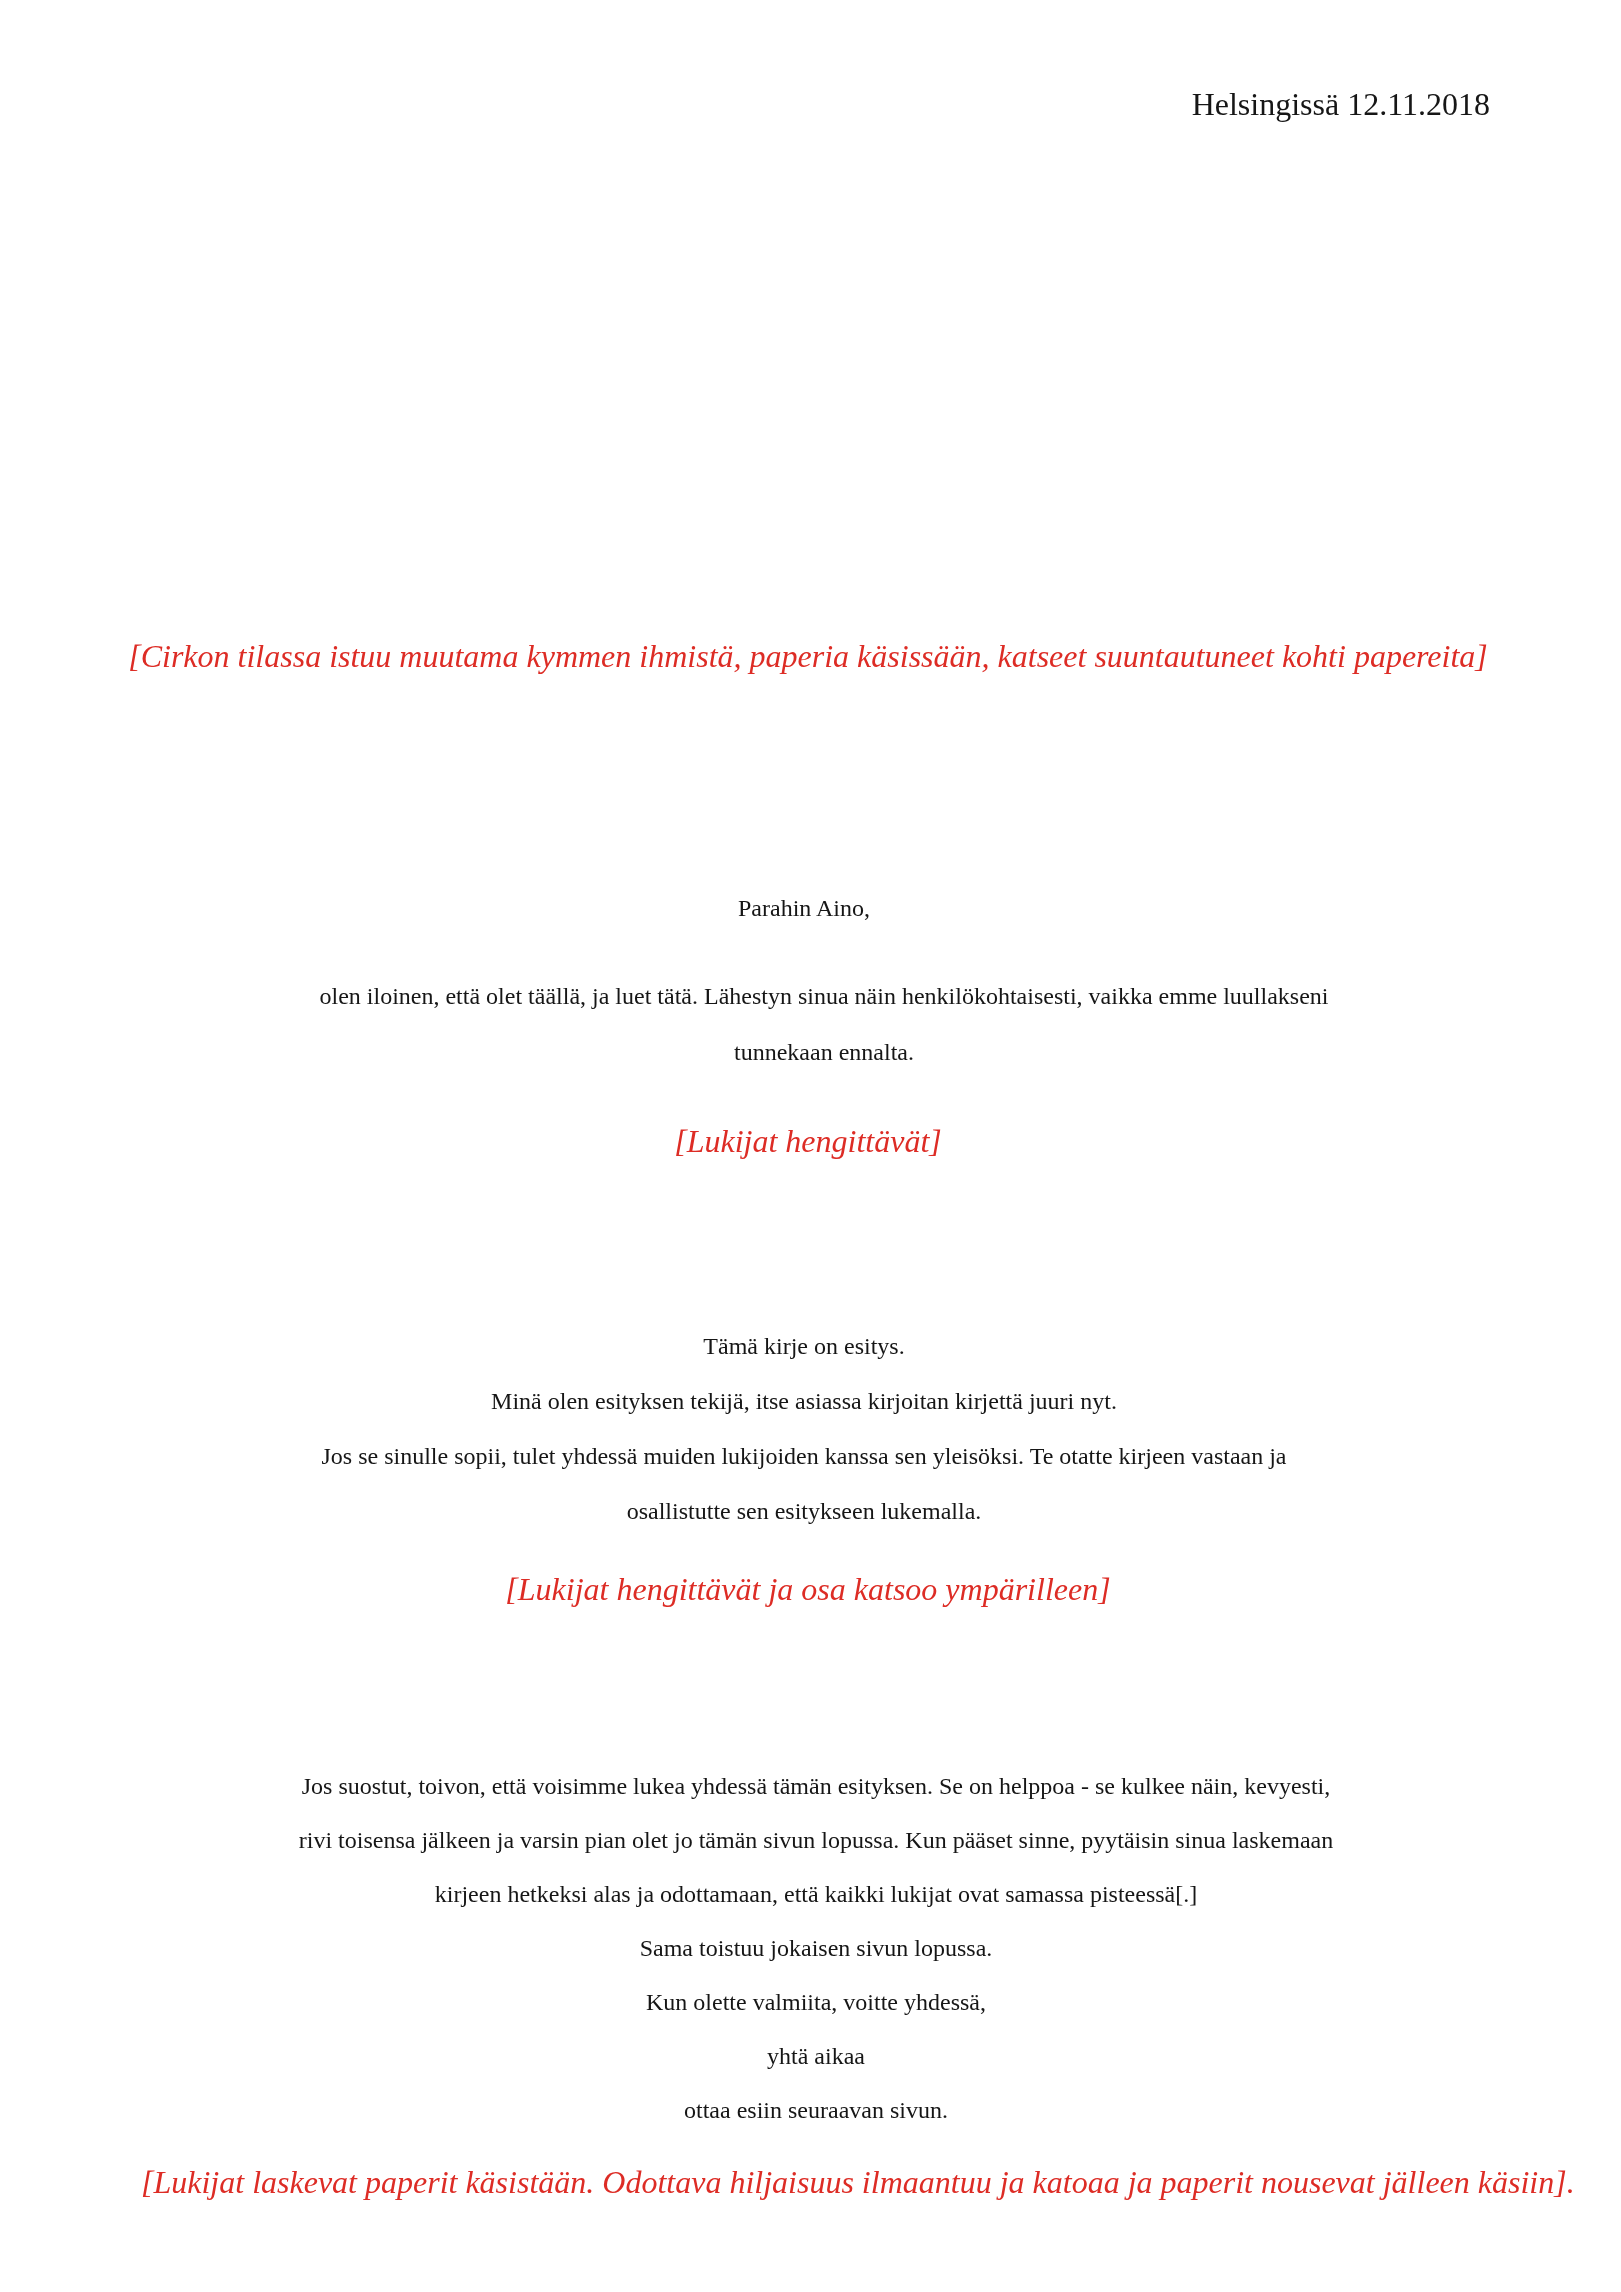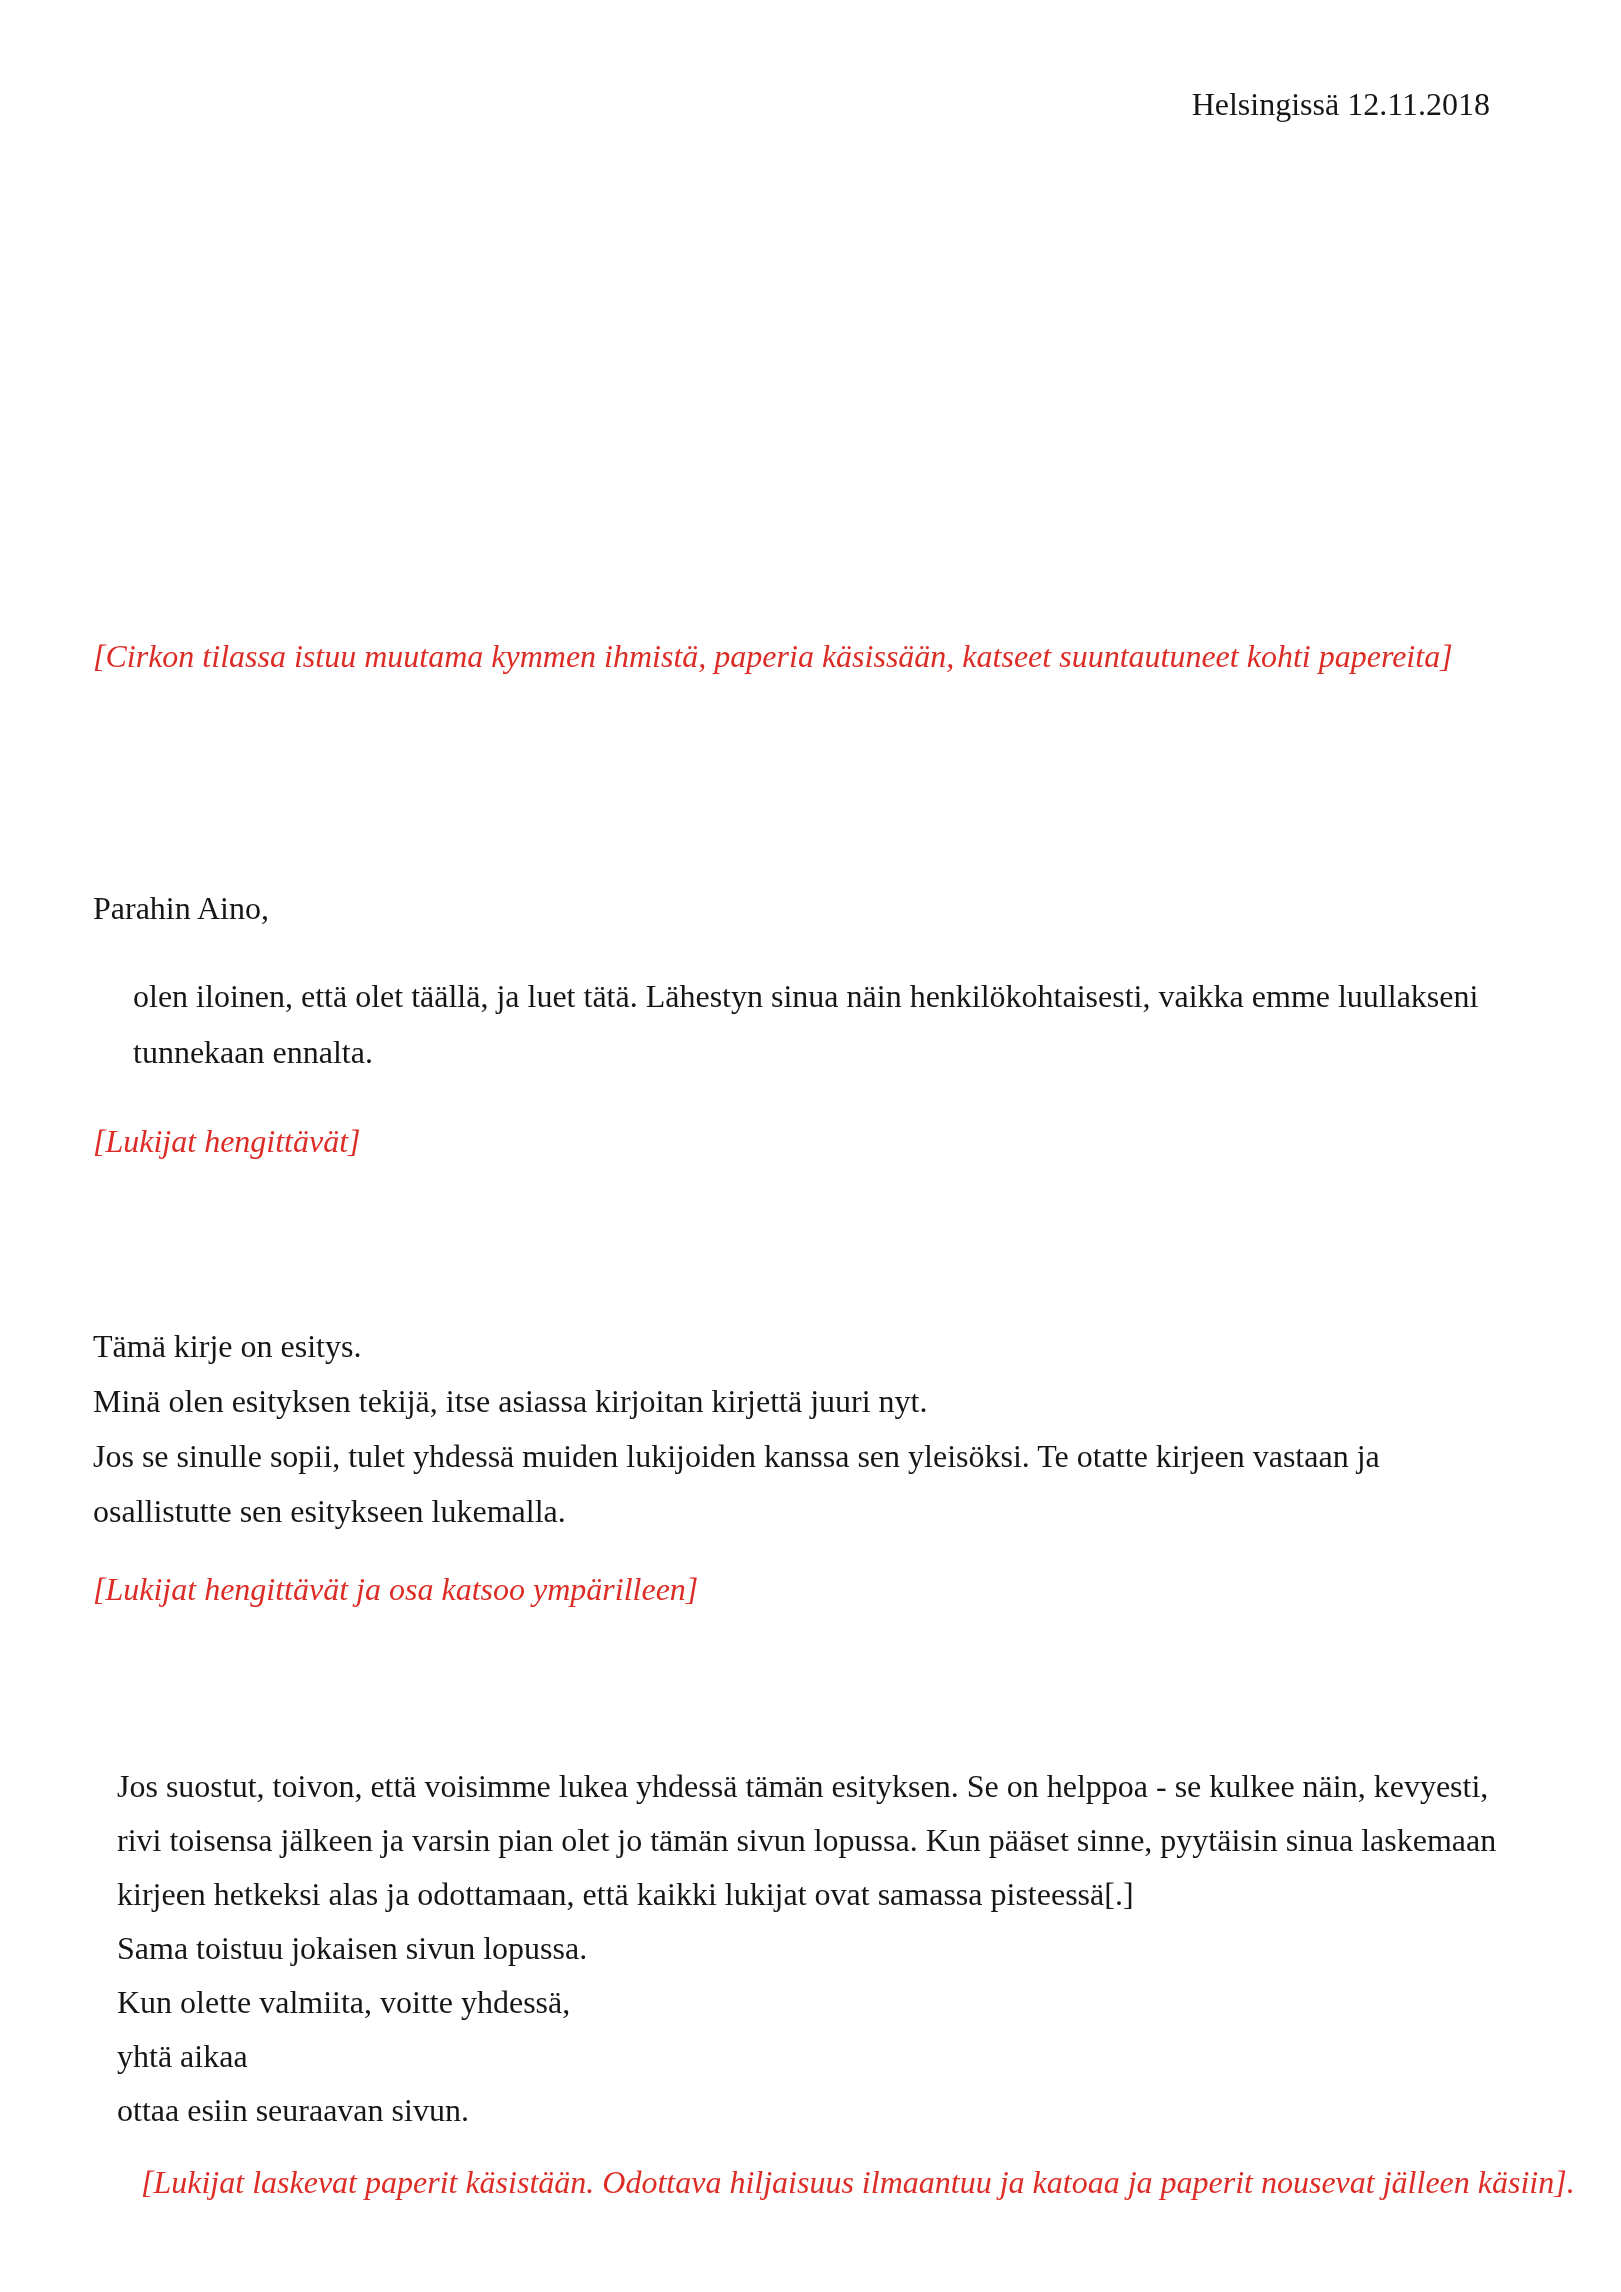--- a/index.html
+++ b/index.html
@@ -9,31 +9,31 @@
   }
   .page {
     position: relative;
     width: 1621px;
     height: 2293px;
     background: #ffffff;
     font-family: "Liberation Serif", serif;
     color: #161616;
     overflow: hidden;
   }
-  .abs { position: absolute; }
+  .abs { position: absolute; text-align: center; }
   .dateline {
     top: 86px;
     right: 131px;
     font-size: 32px;
     color: #161616;
   }
   .body-block {
     left: 93px;
     right: 106px;
-    font-size: 32px;
+    font-size: 24px;
     line-height: 56px;
     color: #161616;
   }
   .line { white-space: nowrap; }
   .stage-direction {
     left: 93px;
     right: 98px;
     font-size: 32px;
     line-height: 43px;
     font-style: italic;

